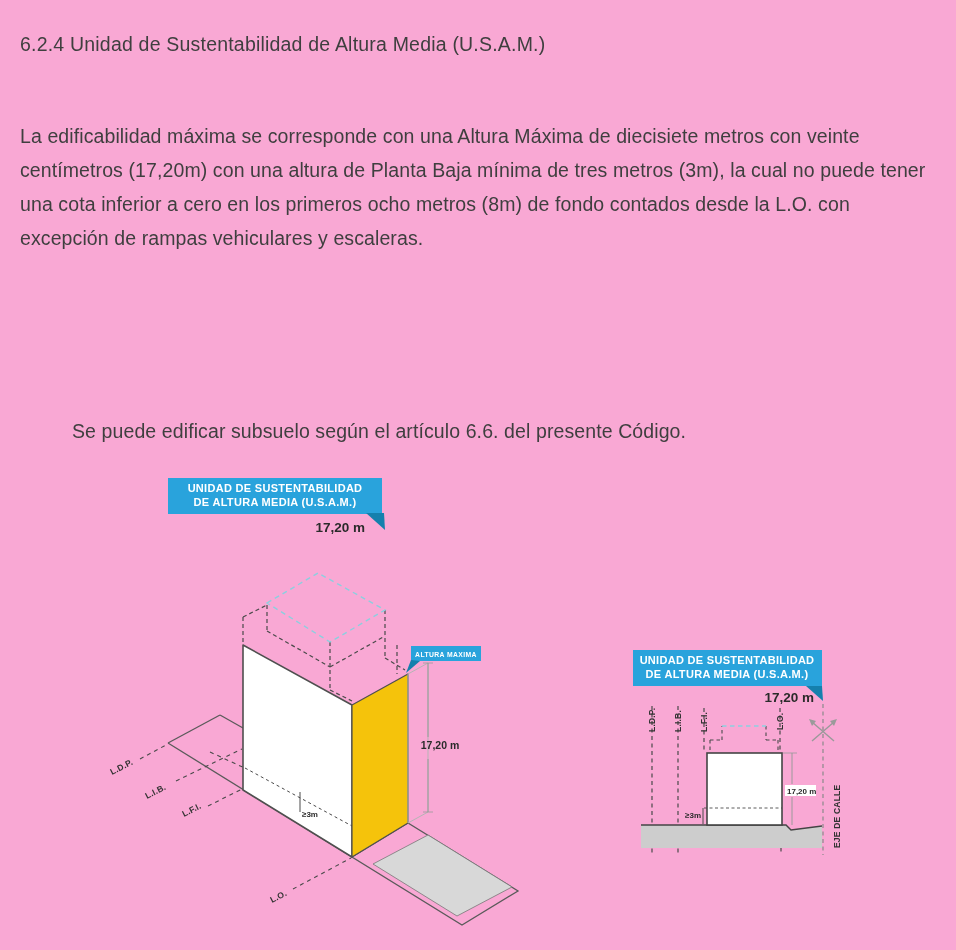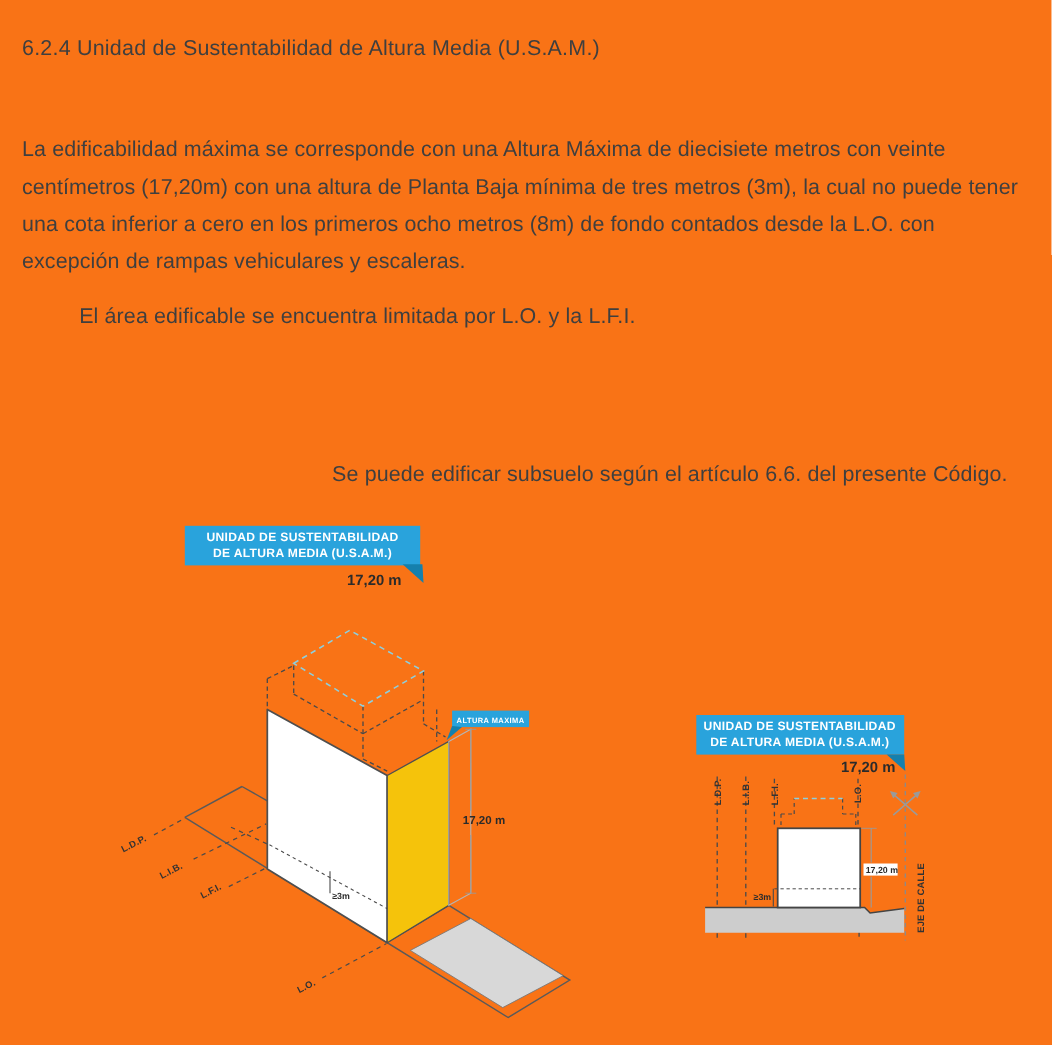--- a/index.html
+++ b/index.html
@@ -1,41 +1,40 @@
 <!DOCTYPE html>
 <html><head>
 <meta charset="utf-8">
 <style>
   html,body{margin:0;padding:0;background:#ffffff;}
-  .page{position:relative;width:956px;height:950px;background:#f97316;overflow:hidden;
+  .page{position:relative;width:956px;height:950px;background:#f9a8d4;overflow:hidden;
         font-family:"Liberation Sans","DejaVu Sans",sans-serif;color:#3f3f3f;}
   .title{position:absolute;left:20px;top:33px;font-size:19.5px;font-weight:400;letter-spacing:.2px;}
   .body-par{position:absolute;font-size:19.5px;line-height:34px;font-weight:400;letter-spacing:.1px;}
   #p1{left:20px;top:99px;width:924px;}
   #p2{left:72px;top:251px;width:860px;}
   #p3{left:72px;top:303px;width:872px;}
-  #p4{left:56px;top:394px;width:860px;text-align:right;}
+  #p4{left:72px;top:394px;width:860px;}
   svg{position:absolute;}
   #fig-axon{left:100px;top:470px;}
   #fig-section{left:620px;top:640px;}
   .callout-text{fill:#ffffff;font-weight:bold;font-size:11px;letter-spacing:.3px;}
   .dim-big{fill:#2b2b2b;font-weight:bold;font-size:13.5px;}
   .dim-small{fill:#2b2b2b;font-weight:bold;font-size:10.5px;}
   .dim-tiny{fill:#2b2b2b;font-weight:bold;font-size:8px;}
   .line-label{fill:#333;font-weight:bold;font-size:8.5px;letter-spacing:.2px;}
   .tag-text{fill:#fff;font-weight:bold;font-size:6.8px;letter-spacing:.4px;}
 </style>
 </head>
 <body>
 
 <div class="page">
 
   <div class="title">6.2.4 Unidad de Sustentabilidad de Altura Media (U.S.A.M.)</div>
   <p class="body-par" id="p1">La edificabilidad máxima se corresponde con una Altura Máxima de diecisiete metros con veinte centímetros (17,20m) con una altura de Planta Baja mínima de tres metros (3m), la cual no puede tener una cota inferior a cero en los primeros ocho metros (8m) de fondo contados desde la L.O. con excepción de rampas vehiculares y escaleras.</p>
-  <p class="body-par" id="p2">El área edificable se encuentra limitada por L.O. y la L.F.I.</p>
   <p class="body-par" id="p4">Se puede edificar subsuelo según el artículo 6.6. del presente Código.</p>
 
   <svg id="fig-axon" width="420" height="465" viewBox="100 470 420 465">
 
     <g>
       <rect x="168" y="478" width="214" height="36" fill="#29A3DC"></rect>
       <polygon points="366,513 384,513 385,530" fill="#1580AD"></polygon>
       <text class="callout-text" x="275" y="492" text-anchor="middle">UNIDAD DE SUSTENTABILIDAD</text>
       <text class="callout-text" x="275" y="506" text-anchor="middle">DE ALTURA MEDIA (U.S.A.M.)</text>
       <text class="dim-big" x="365" y="532" text-anchor="end">17,20 m</text>

